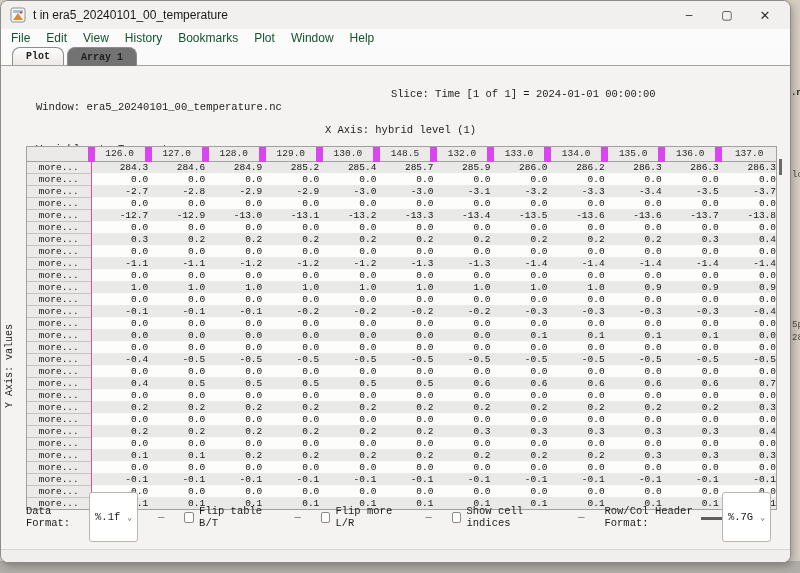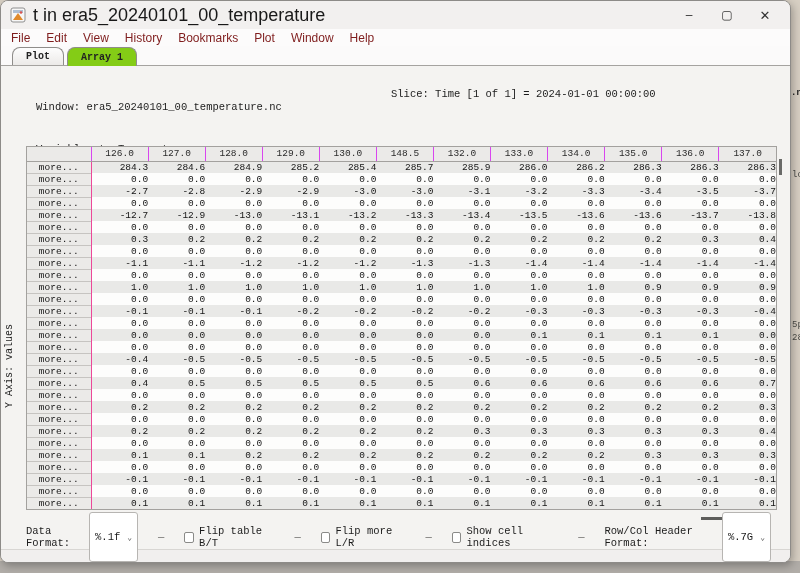--- a/index.html
+++ b/index.html
@@ -17,67 +17,67 @@
 
   .window {
     position:absolute; left:0; top:0; width:791px; height:563px;
     background:#f4f3f1; border:1px solid #8d8b88; border-radius:8px;
     box-shadow:2px 3px 8px rgba(0,0,0,.28);
     display:flex; flex-direction:column; overflow:hidden; z-index:2;
   }
   
   .titlebar { height:28px; background:#f2f0ef; display:flex; align-items:center; flex:0 0 auto; }
   .title-icon { margin-left:9px; width:16px; height:16px; flex:0 0 auto; }
-  .title-text { margin-left:7px; font-size:18px; color:#191919; }
+  .title-text { margin-left:7px; font-size:12px; color:#191919; }
   .win-controls { margin-left:auto; display:flex; height:100%; }
   .win-btn { width:38px; height:100%; display:flex; align-items:center; justify-content:center;
              font-size:12px; color:#333; }
   .win-btn.close { font-size:13px; margin-right:6px; }
   
   .menubar { height:17px; background:#fcfbfb; display:flex; align-items:center; padding-left:2px; flex:0 0 auto; }
-  .menu-item { font-size:12px; color:#7f1d1d; padding:0 8px; }
+  .menu-item { font-size:12px; color:#14532d; padding:0 8px; }
   
   .tabstrip { height:20px; background:#fbfafa; border-bottom:1px solid #a5a3a0;
               display:flex; align-items:flex-end; padding-left:11px; gap:3px; flex:0 0 auto; }
   .tab { height:18px; padding:0 13px; display:flex; align-items:center;
          border:1px solid #8f8d8a; border-bottom:none; border-radius:8px 8px 0 0;
          background:linear-gradient(#fdfdfd,#eceae8);
          font:bold 10px "Liberation Mono", monospace; color:#222; }
-  .tab.active { background:#84cc16; height:19px; margin-bottom:-1px; z-index:2; }
+  .tab.active { background:#737373; height:19px; margin-bottom:-1px; z-index:2; }
   
   .content { position:relative; flex:1 1 auto; background:#f4f3f1; }
   .info-block { position:absolute; left:35px; top:6px; font:10.5px "Liberation Mono", monospace;
                 color:#1c1c1c; line-height:14px; white-space:pre; }
   .slice-text { position:absolute; left:390px; top:22px; font:10.5px "Liberation Mono", monospace; color:#1c1c1c; }
   .x-axis-label { position:absolute; left:25px; top:58px; width:749px; text-align:center;
                   font:10.5px "Liberation Mono", monospace; color:#1c1c1c; }
   .y-axis-label { position:absolute; left:3px; top:225px; height:150px; width:13px;
                   writing-mode:vertical-rl; transform:rotate(180deg); text-align:center;
                   font:10px "Liberation Mono", monospace; color:#1c1c1c; white-space:nowrap; }
   
   .table-wrap { position:absolute; left:25px; top:80px; border:1px solid #a3a19e; background:#fff; }
   table.array { border-collapse:collapse; table-layout:fixed; width:749px;
                 font-family:"Liberation Mono", monospace; font-size:9.5px; color:#141414; }
   table.array th, table.array td { padding:0; white-space:nowrap; overflow:hidden; font-weight:normal; }
   table.array col.rowhdr { width:64px; }
   table.array col.datac { width:57px; }
   thead th { height:14px; background:#ebeae8; border-bottom:1px solid #a3a19e;
-             border-left:1px solid #d946ef; text-align:center; color:#2b2b2b; }
+             border-left:7px solid #d946ef; text-align:center; color:#2b2b2b; }
   thead th:first-child { border-left:none; }
   tbody th { height:12px; background:#ebeae8; border-top:1px solid #c6c4c1;
              border-right:1px solid #ec4899; text-align:center; color:#141414; }
   tbody tr:first-child th { border-top:none; }
   tbody td { height:12px; text-align:right; padding-right:9px; }
   tbody tr:nth-child(odd) td { background:#e9e9e7; }
   tbody tr:nth-child(even) td { background:#fdfdfc; }
   
   .vscroll-thumb { position:absolute; left:778px; top:93px; width:3px; height:16px; background:#6a6a68; }
   .hscroll-thumb { position:absolute; left:700px; top:451px; width:64px; height:3px; background:#5e5e5c; }
   
-  .controlbar { position:absolute; left:25px; width:745px; top:460px; height:22px;
+  .controlbar { position:absolute; left:25px; width:745px; top:440px; height:22px;
                 display:flex; align-items:center; justify-content:flex-end;
                 font:10.5px "Liberation Mono", monospace; color:#1c1c1c;gap:20px; }
   .ctl-group { display:flex; align-items:center; gap:5px; }
   .dash { color:#6e6e6c; }
   .select-box { display:inline-flex; align-items:center; gap:7px; background:#fff;
                 border:1px solid #b7b5b2; border-radius:3px; padding:18px 5px; }
   .chev { font-size:8px; color:#555; }
   .checkbox { width:11px; height:11px; background:#fff; border:1px solid #8a8a88; border-radius:2px; display:inline-block; }
   
   .statusbar { height:13px; flex:0 0 auto; background:#f1efee; border-top:1px solid #d8d6d3; }
@@ -125,20 +125,21 @@
   </div>
 
   <div class="content">
     <div class="info-block">
       <div>Window: era5_20240101_00_temperature.nc</div>
       <div>Variable: t. Temperature</div>
       <div>Units: K</div>
     </div>
     <div class="slice-text">Slice: Time [1 of 1] = 2024-01-01 00:00:00</div>
 
+    <div class="x-axis-label">X Axis: hybrid level (1)</div>
     <div class="y-axis-label">Y Axis: values</div>
 
     <div class="table-wrap">
       <table class="array">
         <colgroup id="colgroup">
             <col class="rowhdr">
             <col class="datac">
             <col class="datac">
             <col class="datac">
             <col class="datac">

